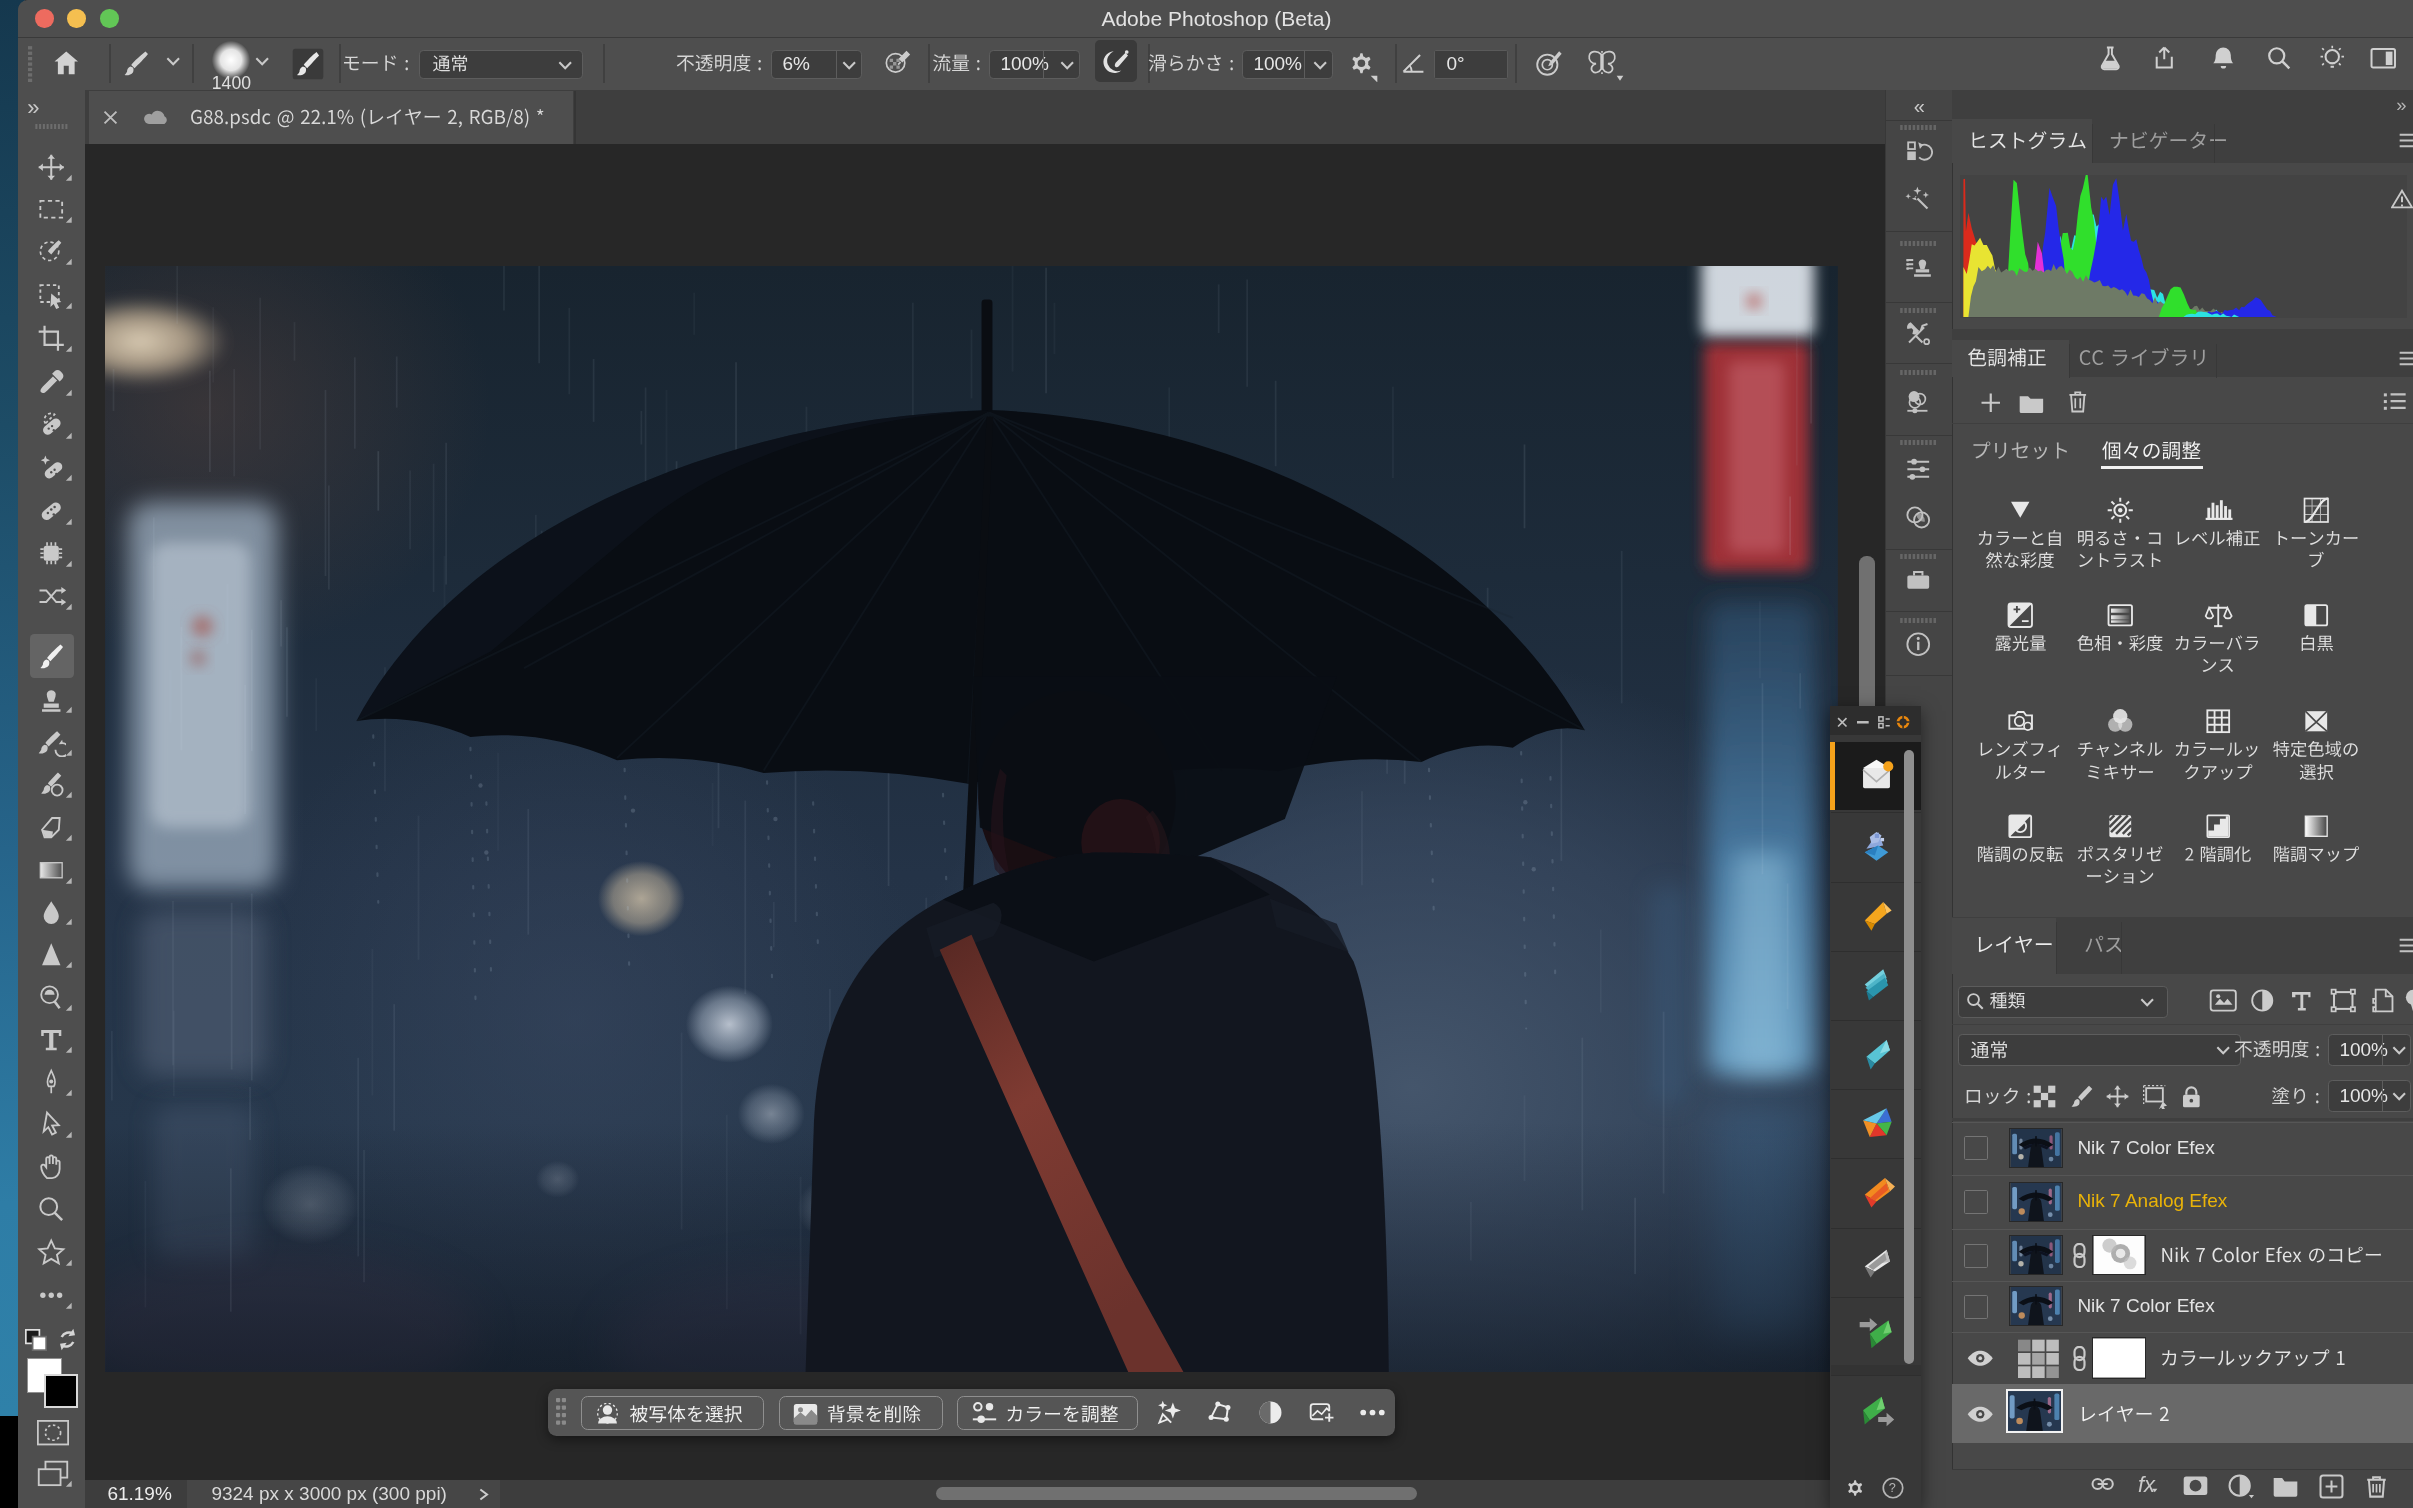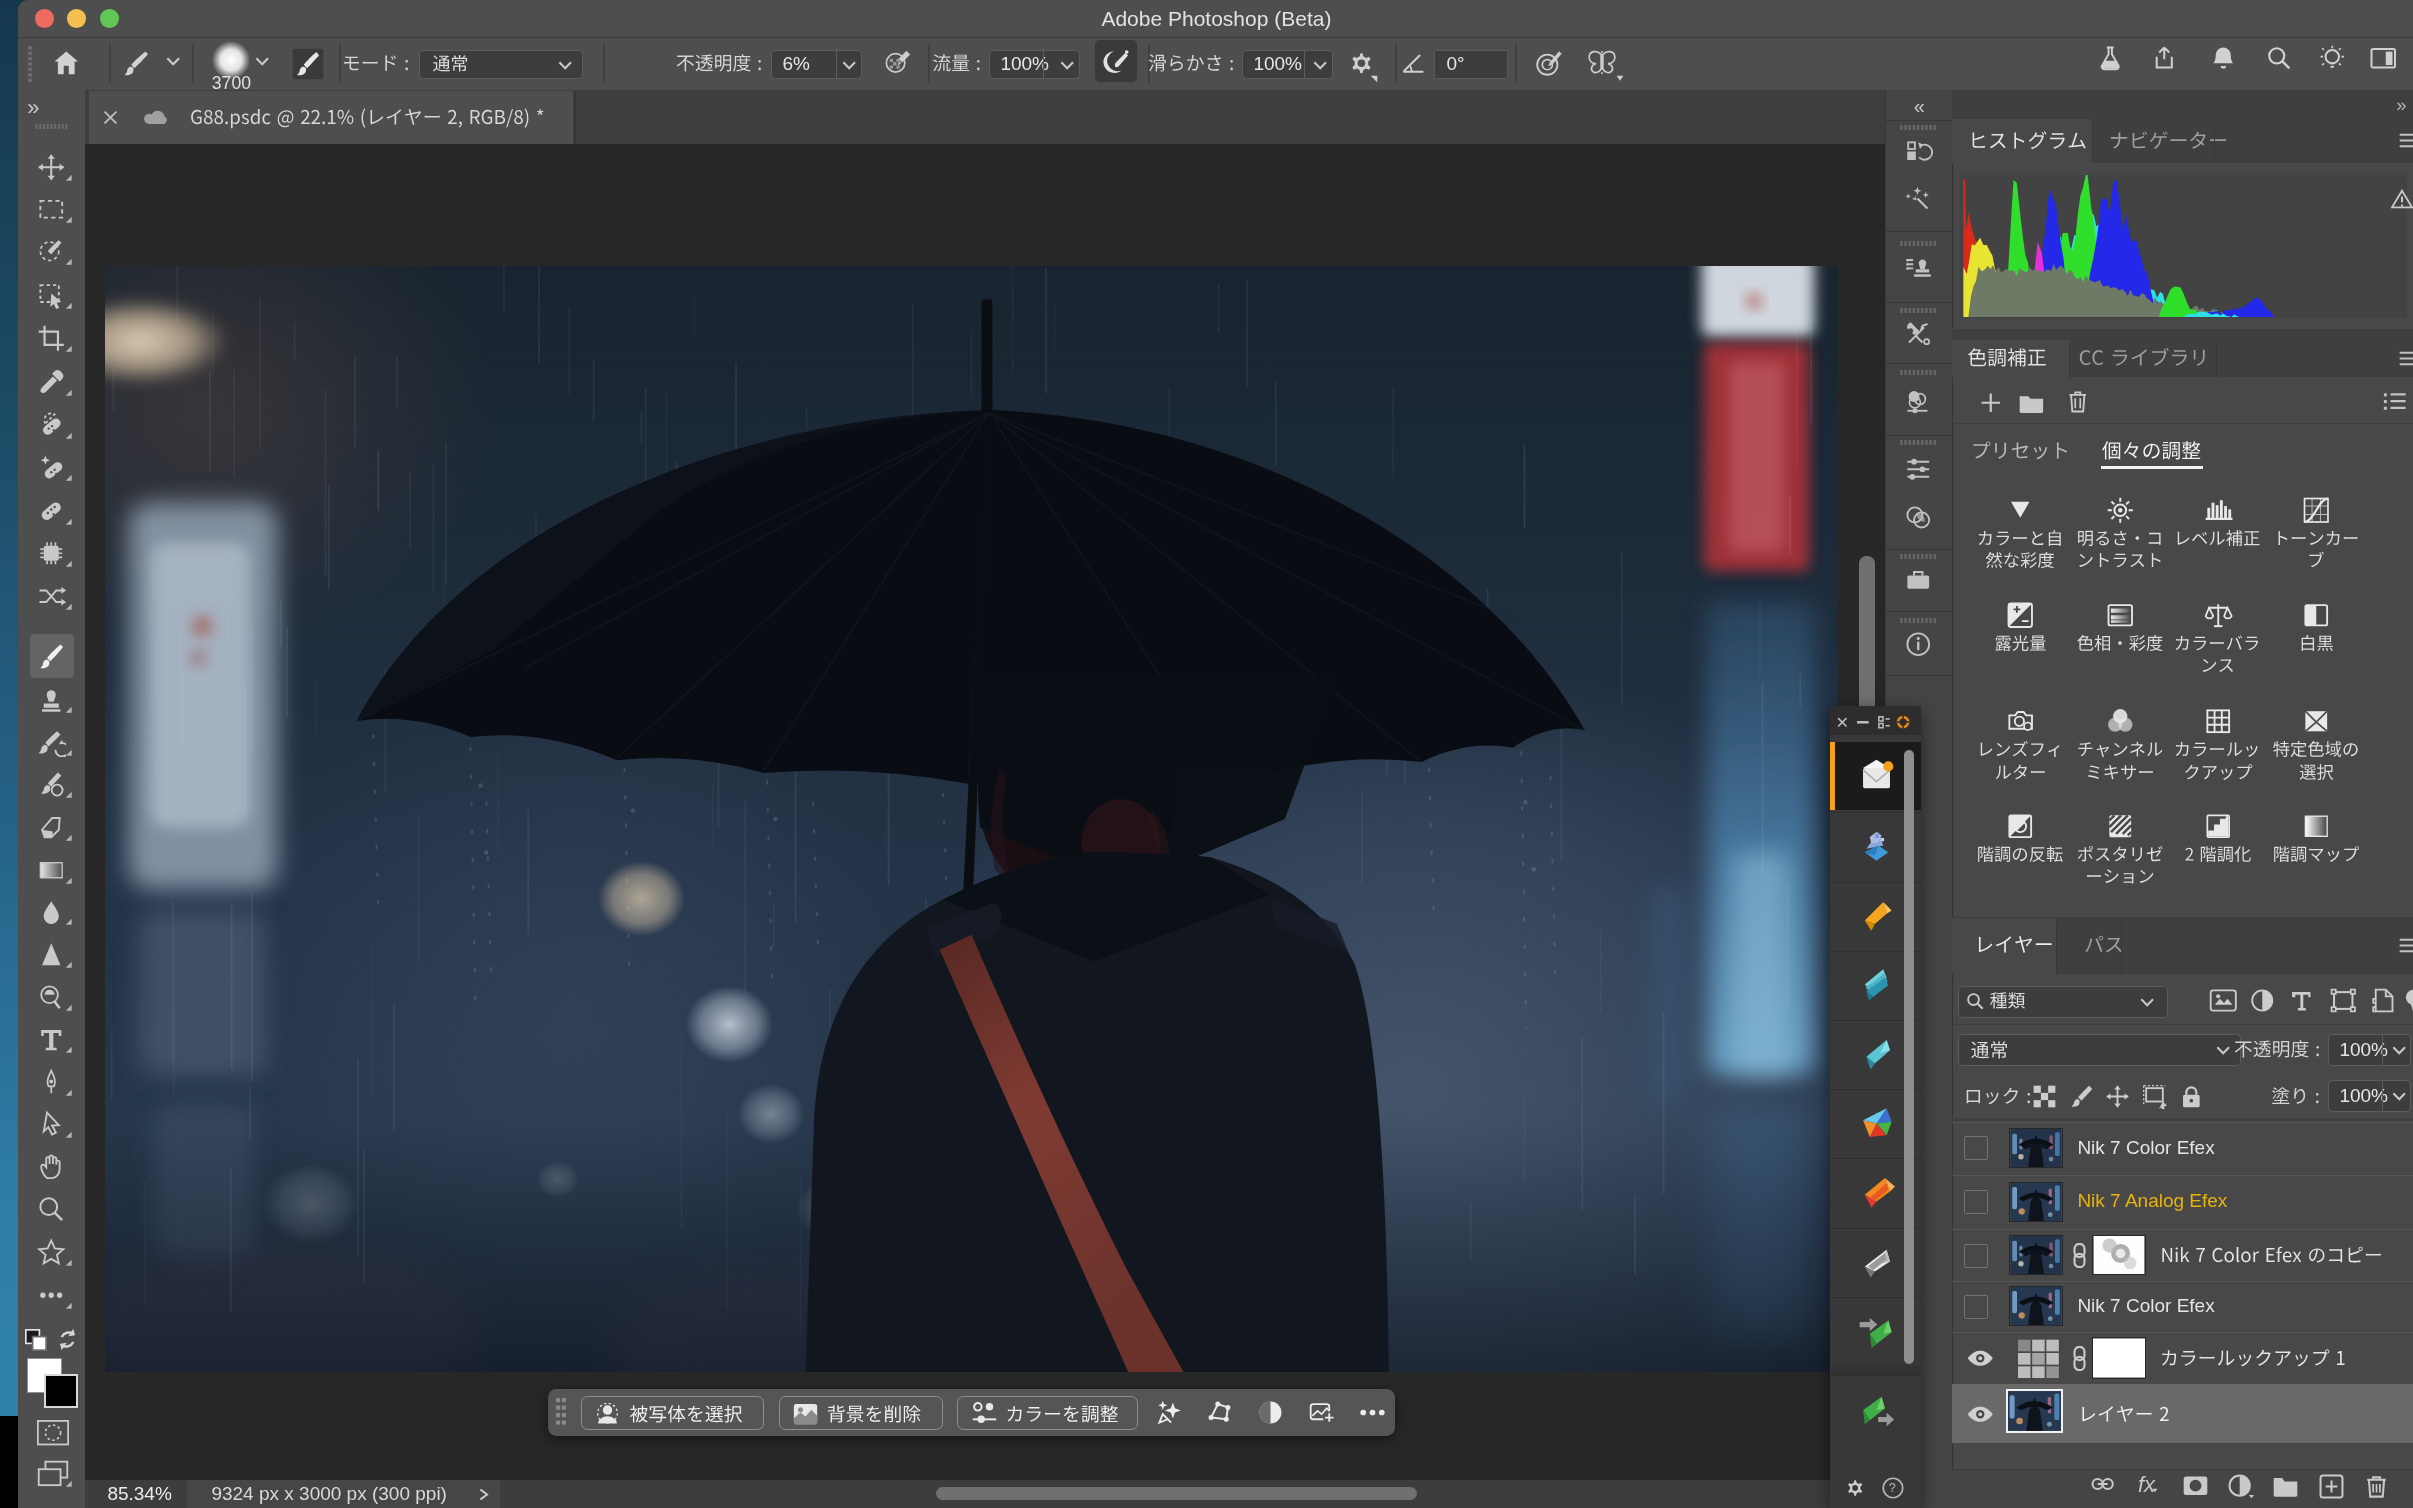--- a/index.html
+++ b/index.html
@@ -36,21 +36,21 @@
       <svg style="position:absolute;left:193px;top:40px;" width="40" height="40" viewBox="0 0 48 48">
         <defs>
           <radialGradient id="bp">
             <stop offset="0%" stop-color="#fff"></stop>
             <stop offset="55%" stop-color="#fff" stop-opacity=".85"></stop>
             <stop offset="100%" stop-color="#fff" stop-opacity="0"></stop>
           </radialGradient>
         </defs>
         <circle cx="24" cy="24" r="23" fill="url(#bp)"></circle>
       </svg>
-      <div style="position:absolute;left:213px;top:70px;font-size:17.6px;line-height:27px;color:#e0e0e0;white-space:pre;font-weight:400;letter-spacing:0;transform:translateX(-50%)">3700</div>
+      <div style="position:absolute;left:213px;top:70px;font-size:17.6px;line-height:27px;color:#e0e0e0;white-space:pre;font-weight:400;letter-spacing:0;transform:translateX(-50%)">1400</div>
       <svg style="position:absolute;left:235px;top:55px;" width="18.4" height="11.7" viewBox="0 0 22 14">
         <path d="M4 4 L11 11 L18 4" stroke="#c9c9c9" stroke-width="2.5" fill="none"></path>
       </svg>
       <svg style="position:absolute;left:273px;top:47px;" width="34" height="34" viewBox="0 0 40 40">
         <rect x="2" y="2" width="36" height="36" rx="3" fill="#3a3a3a"></rect>
         <path d="M30 6 C26 9 18 17 15 21 L19 25 C23 21 30 13 33 10 Z M14 23 C11 24 10 27 10 29 C9 31 8 32 7 33 C10 34 15 33 17 30 C18 28 18 25 17 24 Z" fill="#e8e8e8"></path>
       </svg>
       <div style="position:absolute;left:321px;top:44px;width:1.7px;height:39px;background:#404040;"></div>
       <svg style="position:absolute;left:323px;top:53px;overflow:visible" width="69" height="20" viewBox="0 -20.7 82 24.4">
         <path d="M2.6 -9.8V-7.9C3.3 -7.9 4.2 -8 4.8 -8H9.3V-2.8C9.3 -0.9 10.4 0.3 13.9 0.3C16.1 0.3 18.3 0.3 20.1 0.1L20.2 -1.8C18.2 -1.6 16.3 -1.5 14.1 -1.5C12 -1.5 11.2 -2.2 11.2 -3.3V-8H19C19.5 -8 20.3 -8 20.9 -7.9V-9.8C20.4 -9.7 19.4 -9.7 19 -9.7H11.2V-14.5H17.2C18 -14.5 18.5 -14.5 19.1 -14.5V-16.3C18.6 -16.3 17.9 -16.2 17.2 -16.2C15.5 -16.2 7.9 -16.2 6.2 -16.2C5.5 -16.2 4.8 -16.3 4.2 -16.3V-14.5C4.8 -14.5 5.5 -14.5 6.2 -14.5H9.3V-9.7H4.8C4.2 -9.7 3.3 -9.8 2.6 -9.8Z M25.3 -10V-7.7C26.1 -7.8 27.3 -7.8 28.5 -7.8C30.3 -7.8 39.4 -7.8 41.2 -7.8C42.2 -7.8 43.2 -7.7 43.6 -7.7V-10C43.1 -9.9 42.3 -9.8 41.1 -9.8C39.4 -9.8 30.2 -9.8 28.5 -9.8C27.3 -9.8 26 -9.9 25.3 -10Z M61.1 -16.6 59.8 -16C60.6 -14.9 61.3 -13.7 61.9 -12.5L63.2 -13.1C62.7 -14.2 61.7 -15.7 61.1 -16.6ZM63.9 -17.7 62.6 -17.1C63.4 -16.1 64.1 -14.9 64.7 -13.7L66 -14.3C65.5 -15.4 64.5 -16.9 63.9 -17.7ZM53 -1.7C53 -0.9 53 0.3 52.9 1H55.1C55 0.3 54.9 -1 54.9 -1.7V-9.3C57.5 -8.5 61.5 -7 64 -5.6L64.8 -7.6C62.3 -8.8 58 -10.4 54.9 -11.3V-15.1C54.9 -15.8 55 -16.8 55.1 -17.5H52.8C53 -16.8 53 -15.8 53 -15.1C53 -13.2 53 -3 53 -1.7Z M79.1 -9C79.9 -9 80.6 -9.6 80.6 -10.6C80.6 -11.5 79.9 -12.2 79.1 -12.2C78.2 -12.2 77.6 -11.5 77.6 -10.6C77.6 -9.6 78.2 -9 79.1 -9ZM79.1 0.3C79.9 0.3 80.6 -0.3 80.6 -1.3C80.6 -2.3 79.9 -2.9 79.1 -2.9C78.2 -2.9 77.6 -2.3 77.6 -1.3C77.6 -0.3 78.2 0.3 79.1 0.3Z" fill="#d6d6d6"></path>
@@ -498,21 +498,21 @@
         <path d="M4 20 l6-6 5 4 6-7 3 3" stroke="#ececec" stroke-width="2" fill="none"></path>
         <circle cx="24" cy="22" r="7.5" fill="#555"></circle>
         <path d="M24 17 v10 M19 22 h10" stroke="#ececec" stroke-width="2.2"></path>
       </svg>
       <svg style="position:absolute;left:1341px;top:1399px;" width="27" height="27" viewBox="0 0 32 32">
         <circle cx="5" cy="16" r="3.4" fill="#ececec"></circle>
         <circle cx="16" cy="16" r="3.4" fill="#ececec"></circle>
         <circle cx="27" cy="16" r="3.4" fill="#ececec"></circle>
       </svg>
       <div style="position:absolute;left:67px;top:1480px;width:1800px;height:28.5px;background:#3d3d3d;"></div>
-      <div style="position:absolute;left:89px;top:1480px;font-size:19px;line-height:28.5px;color:#ececec;white-space:pre;font-weight:400;letter-spacing:0;transform:none">85.34%</div>
+      <div style="position:absolute;left:89px;top:1480px;font-size:19px;line-height:28.5px;color:#ececec;white-space:pre;font-weight:400;letter-spacing:0;transform:none">61.19%</div>
       <div style="position:absolute;left:169px;top:1480px;width:313px;height:28.5px;background:#464646;"></div>
       <div style="position:absolute;left:193px;top:1480px;font-size:19px;line-height:28.5px;color:#d9d9d9;white-space:pre;font-weight:400;letter-spacing:0;transform:none">9324 px x 3000 px (300 ppi)</div>
       <svg style="position:absolute;left:459px;top:1487px;" width="13.4" height="15" viewBox="0 0 16 18">
         <path d="M4 3 L12 9 L4 15" stroke="#cdcdcd" stroke-width="2.4" fill="none"></path>
       </svg>
       <div style="position:absolute;left:918px;top:1487px;width:481px;height:13.4px;background:#707070;border-radius:6.7px"></div>
       <div style="position:absolute;left:1841px;top:556px;width:16px;height:808px;background:#707070;border-radius:7.5px"></div>
       <div style="position:absolute;left:0px;top:90px;width:67px;height:1419px;background:#4e4e4e;"></div>
       <div style="position:absolute;left:15px;top:91px;font-size:22px;line-height:33px;color:#c8c8c8;white-space:pre;font-weight:400;letter-spacing:0;transform:translateX(-50%)">»</div>
       <svg style="position:absolute;left:17px;top:124px;" width="34" height="5" viewBox="0 0 40 6">

